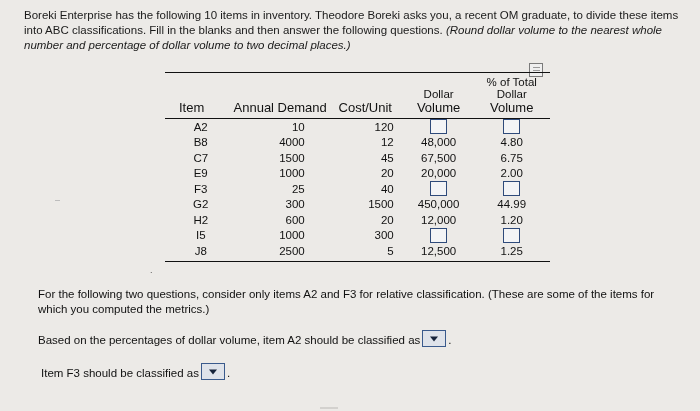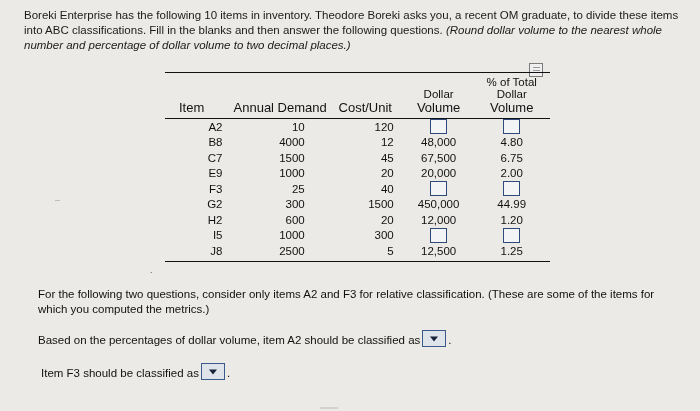--- a/index.html
+++ b/index.html
@@ -74,21 +74,21 @@
     padding-bottom: 1px;
     vertical-align: bottom;
   }
   .hdr2 td {
     font-weight: bold;
     text-align: center;
     font-size: 13px;
     padding-bottom: 2px;
     vertical-align: bottom;
   }
-  .c-item { width: 52px; text-align: right; padding-left: 14px !important; }
+  .c-item { width: 52px; text-align: center; padding-left: 14px !important; }
   .c-dem  { width: 108px; text-align: right; padding-right: 22px !important; }
   .c-cost { width: 78px; text-align: right; padding-right: 10px !important; }
   .c-dv   { width: 82px; text-align: center; }
   .c-pct  { width: 92px; text-align: center; }
   tr.data td {
     height: 15.5px;
     font-size: 11.5px;
     vertical-align: middle;
   }
   .blankbox {

